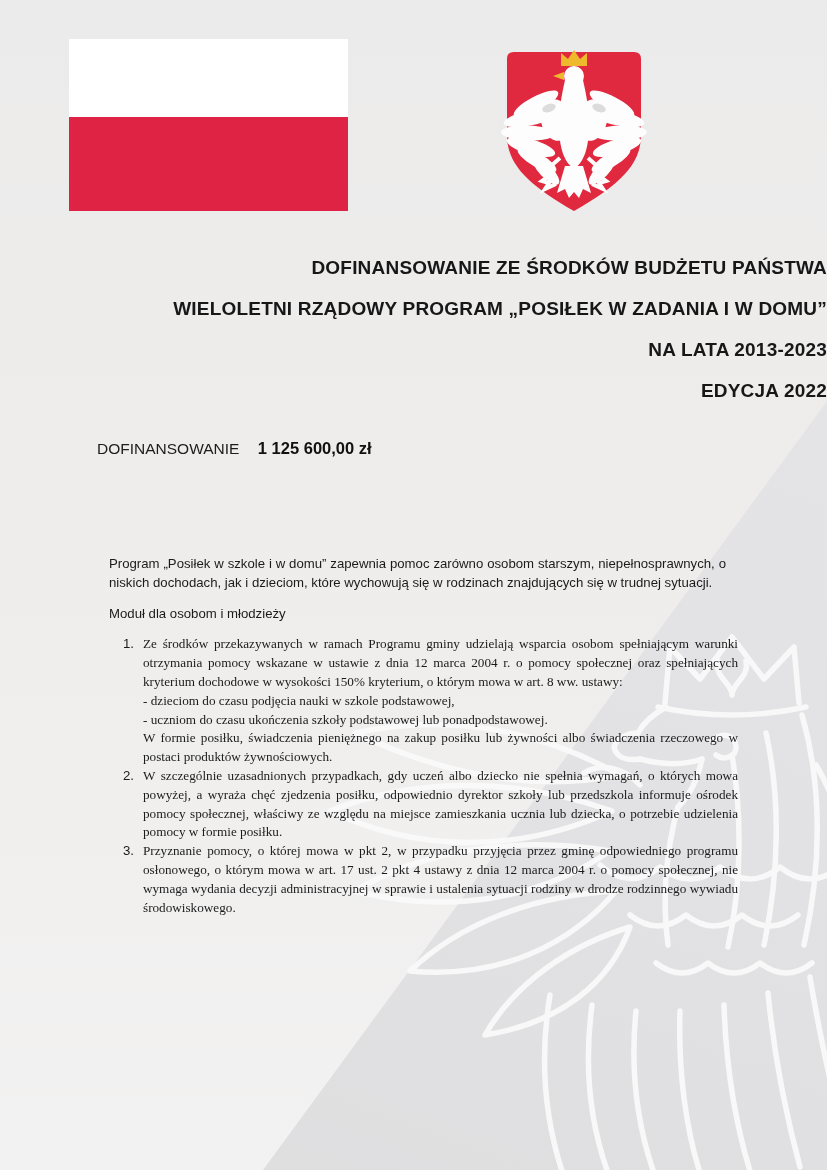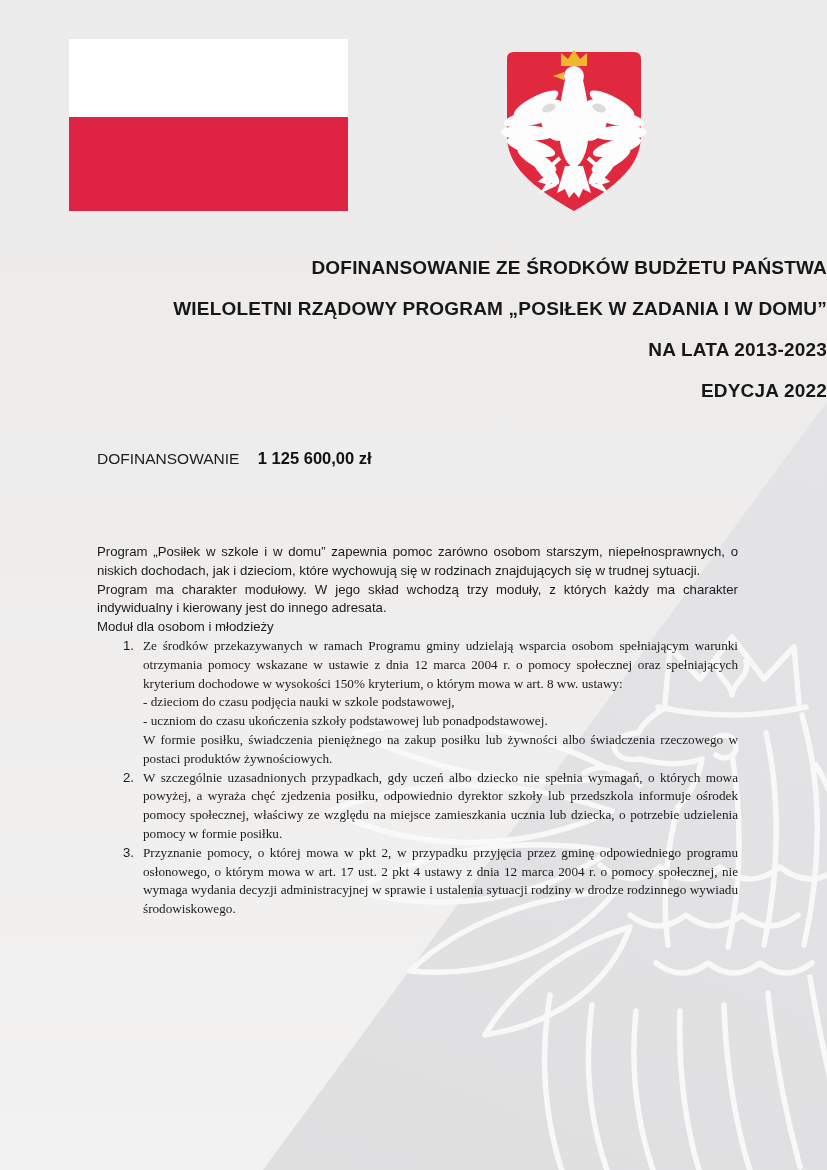--- a/index.html
+++ b/index.html
@@ -32,30 +32,30 @@
   
   .title-block{
     position:absolute;top:247px;left:0;right:0;text-align:right;
   }
   .title-line{
     height:41px;line-height:41px;
     font-size:19px;font-weight:bold;letter-spacing:.2px;color:#171717;
     white-space:nowrap;
   }
   
-  .funding{position:absolute;top:446px;left:97px;}
+  .funding{position:absolute;top:436px;left:97px;}
   .fund-row{height:24px;line-height:24px;margin-bottom:12px;white-space:nowrap;}
   .fund-label{font-size:15.5px;color:#1c1c1c;}
   .fund-value{font-size:16.5px;font-weight:bold;margin-left:14px;color:#111;}
   
   .body-text{
     position:absolute;top:543px;left:97px;width:641px;
     font-size:13.2px;line-height:18.8px;text-align:justify;color:#1b1b1b;
   }
-  .body-text p{margin:0;}
+  .body-text p{margin:12px;}
   .li{display:flex;}
   .li-num{width:20px;margin-left:26px;flex:0 0 auto;text-align:left;}
   .li-text{flex:1;text-align:justify;white-space:pre-line;font-family:Liberation Serif, serif;}
 </style>
 </head>
 <body>
 
 <div class="page">
 
   <div class="wedge"></div>
@@ -147,21 +147,20 @@
 
   <div class="funding">
     <div class="fund-row">
       <span class="fund-label">DOFINANSOWANIE</span>
       <span class="fund-value">1 125 600,00 zł</span>
     </div>
   </div>
 
   <div class="body-text">
     <p>Program „Posiłek w szkole i w domu” zapewnia pomoc zarówno osobom starszym, niepełnosprawnych, o niskich dochodach, jak i dzieciom, które wychowują się w rodzinach znajdujących się w trudnej sytuacji.</p>
-    <p>Program ma charakter modułowy. W jego skład wchodzą trzy moduły, z których każdy ma charakter indywidualny i kierowany jest do innego adresata.</p>
     <p>Moduł dla osobom i młodzieży</p>
 
     <div class="li">
       <span class="li-num">1.</span>
       <span class="li-text">Ze środków przekazywanych w ramach Programu gminy udzielają wsparcia osobom spełniającym warunki otrzymania pomocy wskazane w ustawie z dnia 12 marca 2004 r. o pomocy społecznej oraz spełniających kryterium dochodowe w wysokości 150% kryterium, o którym mowa w art. 8 ww. ustawy:
 - dzieciom do czasu podjęcia nauki w szkole podstawowej,
 - uczniom do czasu ukończenia szkoły podstawowej lub ponadpodstawowej.
 W formie posiłku, świadczenia pieniężnego na zakup posiłku lub żywności albo świadczenia rzeczowego w postaci produktów żywnościowych.</span>
     </div>
     <div class="li">

